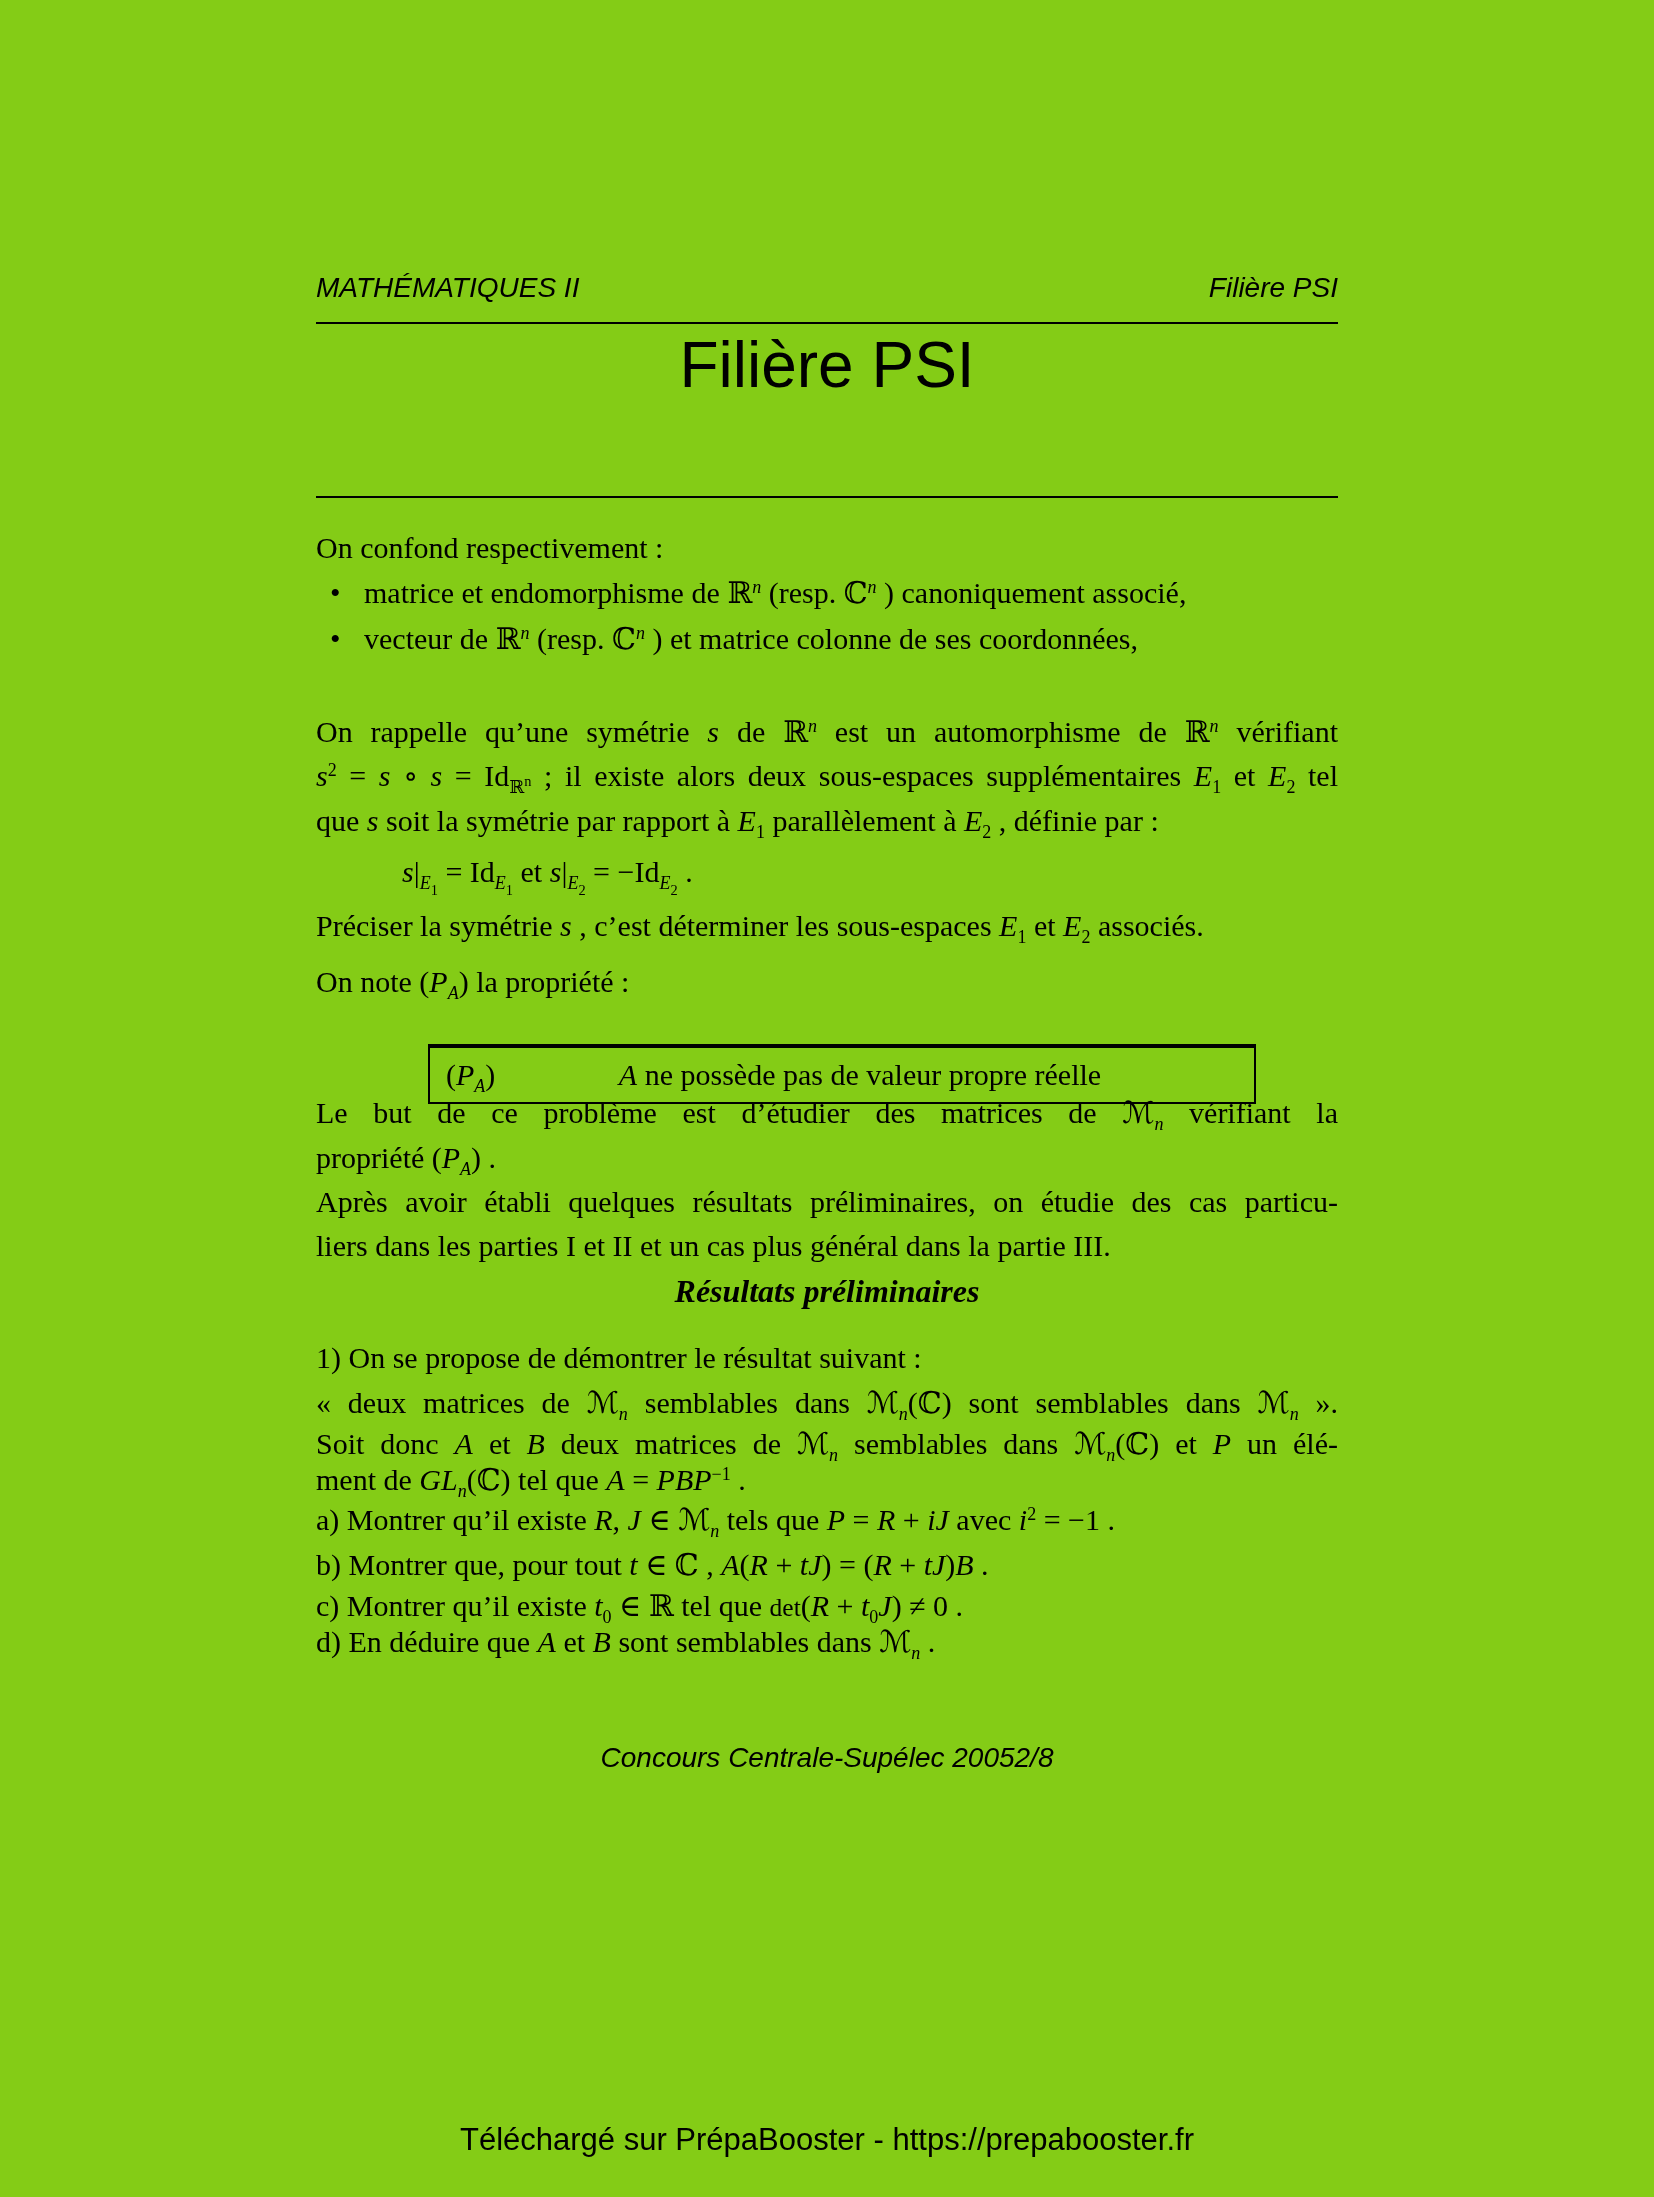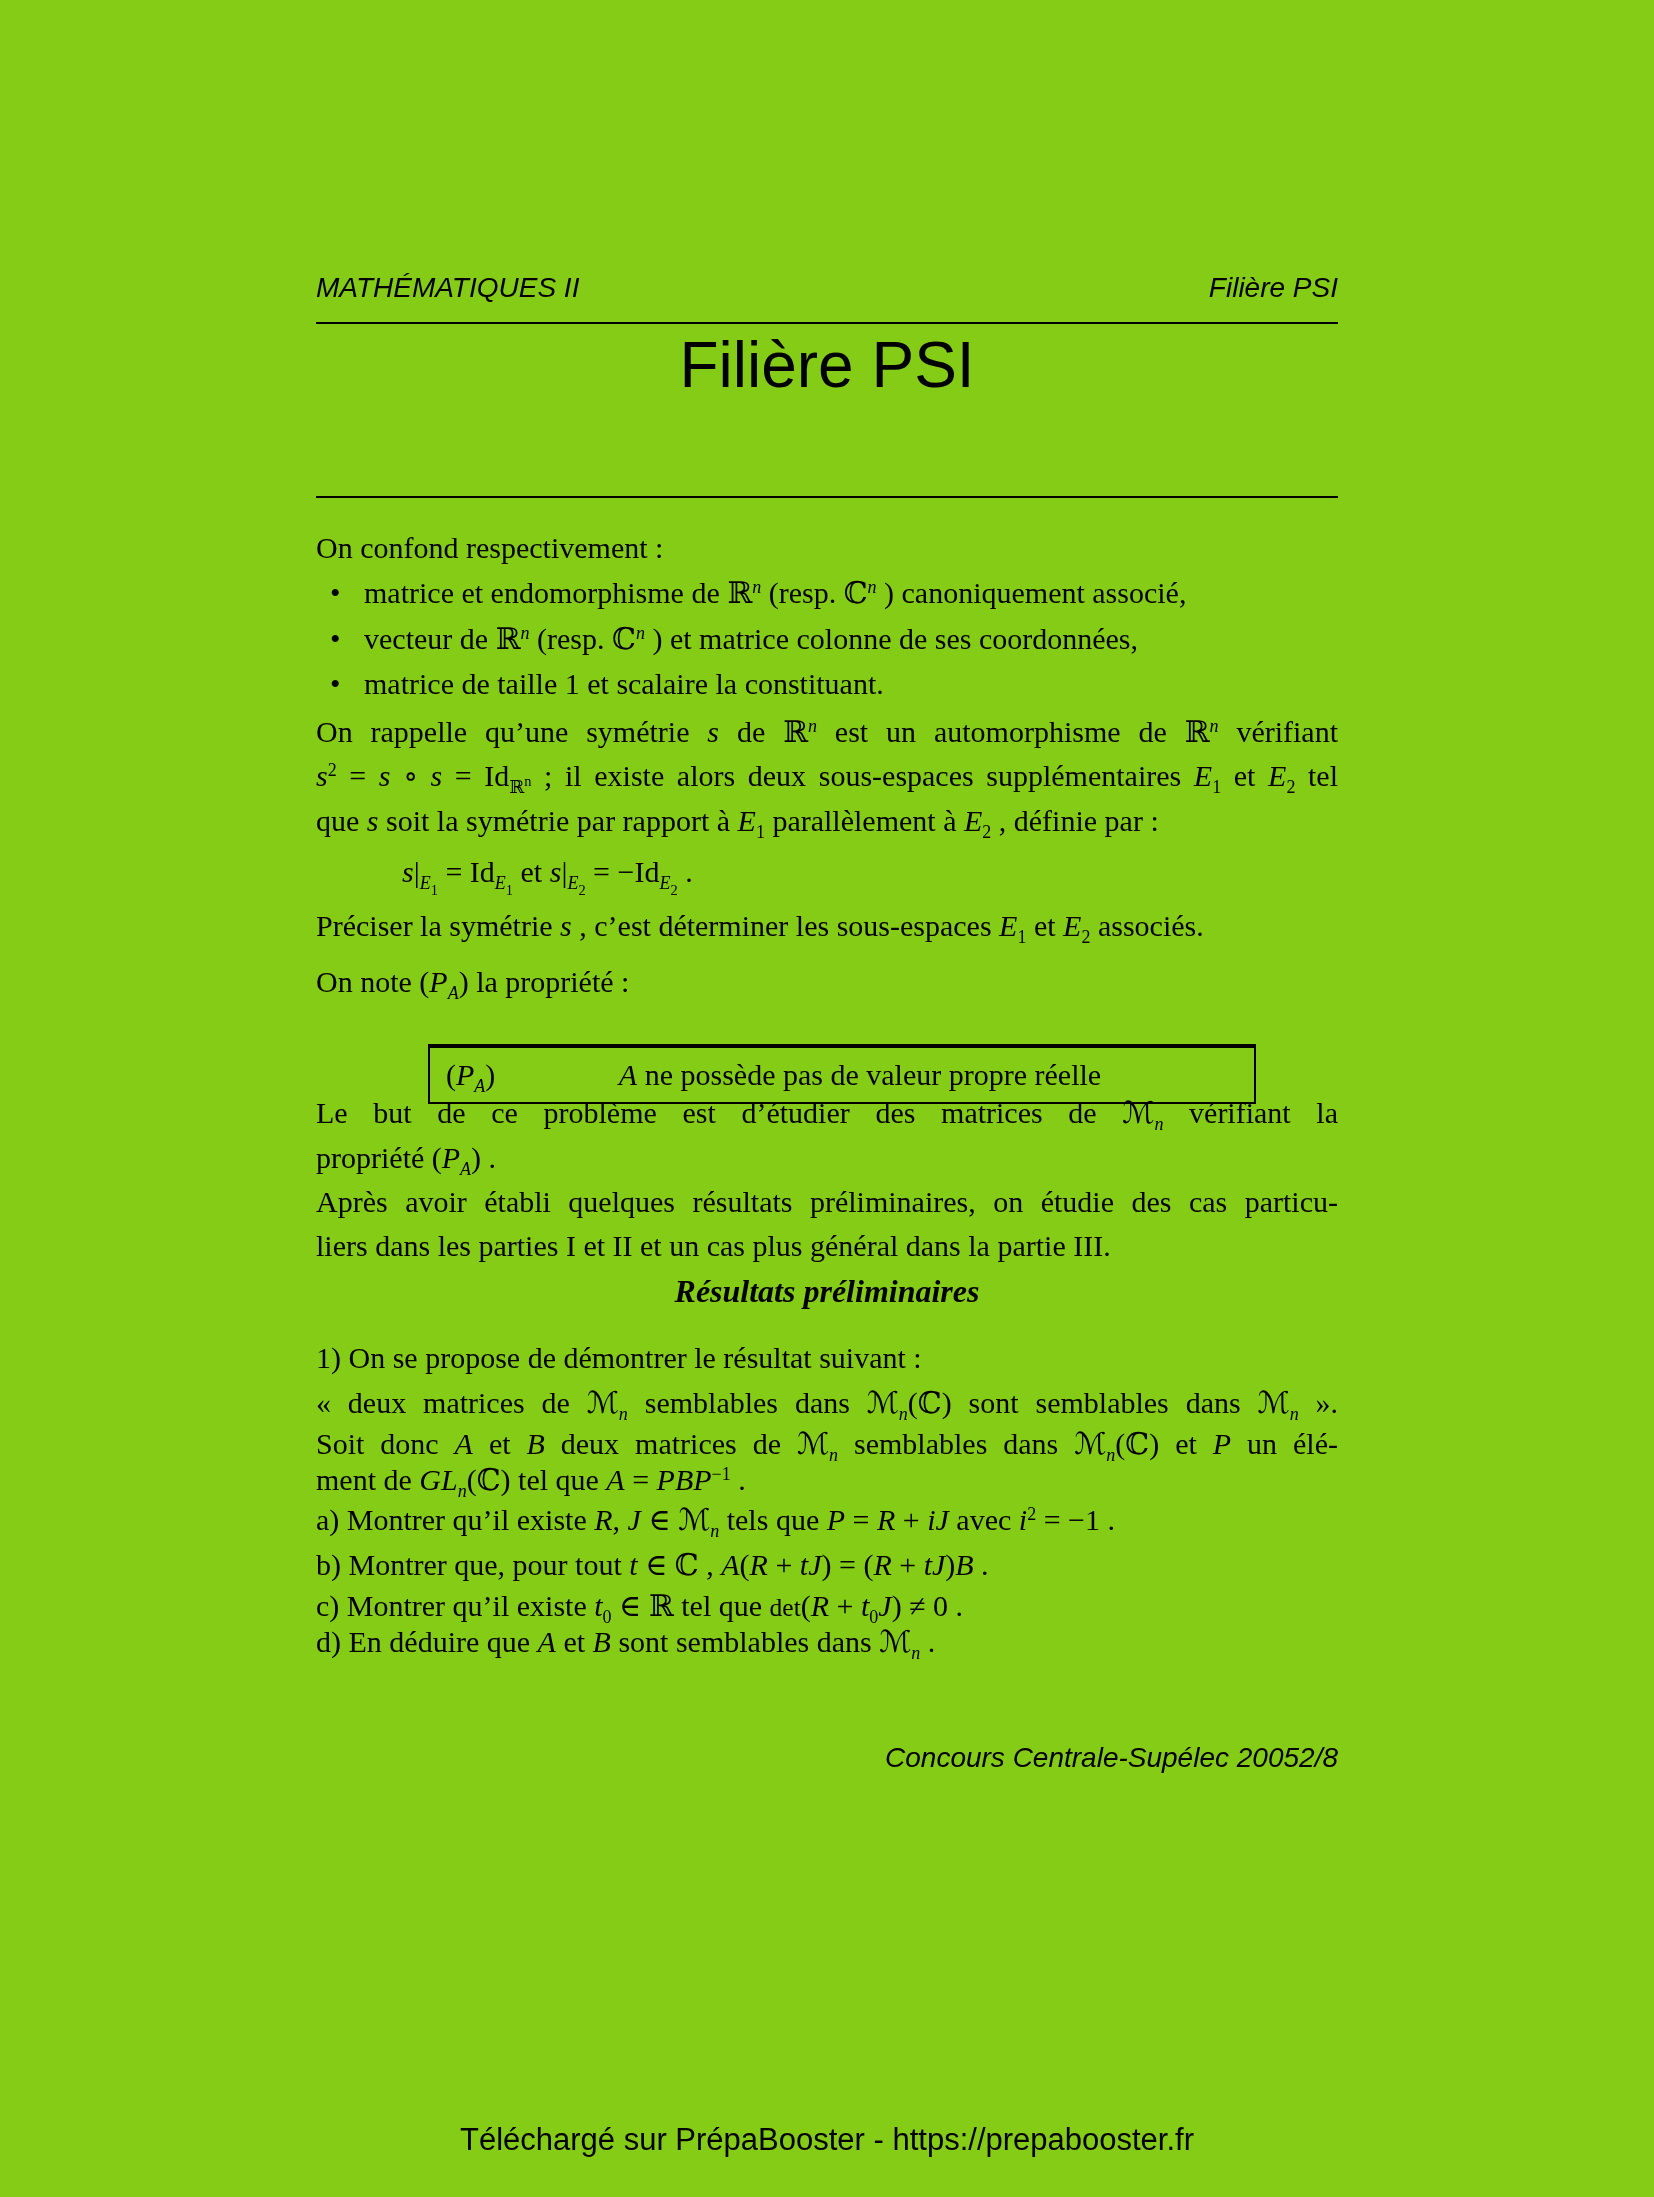--- a/index.html
+++ b/index.html
@@ -45,21 +45,21 @@
     display:flex;align-items:center;
     font-size:30px;
     margin-top:44px;
   }
   .prop-box-label{margin-left:16px;width:160px;flex:0 0 auto;}
   .prop-box-text{flex:1 1 auto;text-align:center;margin-right:140px;}
   .section-heading{
     left:316px;width:1022px;top:1273px;
     font-size:32px;font-weight:bold;font-style:italic;text-align:center;
   }
-  .footer-row{left:316px;width:1022px;top:1742px;display:flex;justify-content:flex-end;align-items:baseline;}
+  .footer-row{left:316px;width:1022px;top:1742px;display:flex;justify-content:center;align-items:baseline;}
   .banner{
     left:0;width:1654px;top:2122px;
     font-family:"Liberation Sans","DejaVu Sans",sans-serif;
     font-size:31px;text-align:center;
   }
 </style>
 </head>
 <body>
 
 <div class="page">
@@ -72,21 +72,20 @@
   <div class="abs rule rule-top"></div>
 
   <div class="abs big-title">Filière PSI</div>
 
   <div class="abs rule rule-bottom"></div>
 
   <div class="abs line" style="top:528px">On confond respectivement :</div>
 
   <div class="abs line bullet-line" style="top:573px">matrice et endomorphisme de <span class="ds">ℝ</span><sup><i>n</i></sup> (resp. <span class="ds">ℂ</span><sup><i>n</i></sup> ) canoniquement associé,</div>
   <div class="abs line bullet-line" style="top:619px">vecteur de <span class="ds">ℝ</span><sup><i>n</i></sup> (resp. <span class="ds">ℂ</span><sup><i>n</i></sup> ) et matrice colonne de ses coordonnées,</div>
-  <div class="abs line bullet-line" style="top:664px">matrice de taille 1 et scalaire la constituant.</div>
 
   <div class="abs line just" style="top:712px">On rappelle qu’une symétrie <i>s</i> de <span class="ds">ℝ</span><sup><i>n</i></sup> est un automorphisme de <span class="ds">ℝ</span><sup><i>n</i></sup> vérifiant</div>
   <div class="abs line just" style="top:756px"><i>s</i><sup>2</sup> = <i>s</i> ∘ <i>s</i> = Id<sub><span class="ds">ℝ</span><sup>n</sup></sub> ; il existe alors deux sous-espaces supplémentaires <i>E</i><sub>1</sub> et <i>E</i><sub>2</sub> tel</div>
   <div class="abs line" style="top:801px">que <i>s</i> soit la symétrie par rapport à <i>E</i><sub>1</sub> parallèlement à <i>E</i><sub>2</sub> , définie par :</div>
 
   <div class="abs line indent" style="top:852px"><i>s</i>|<sub><i>E</i><sub>1</sub></sub> = Id<sub><i>E</i><sub>1</sub></sub> et <i>s</i>|<sub><i>E</i><sub>2</sub></sub> = −Id<sub><i>E</i><sub>2</sub></sub> .</div>
 
   <div class="abs line" style="top:906px">Préciser la symétrie <i>s</i> , c’est déterminer les sous-espaces <i>E</i><sub>1</sub> et <i>E</i><sub>2</sub> associés.</div>
 
   <div class="abs line" style="top:962px">On note (<i>P<sub>A</sub></i>) la propriété :</div>

